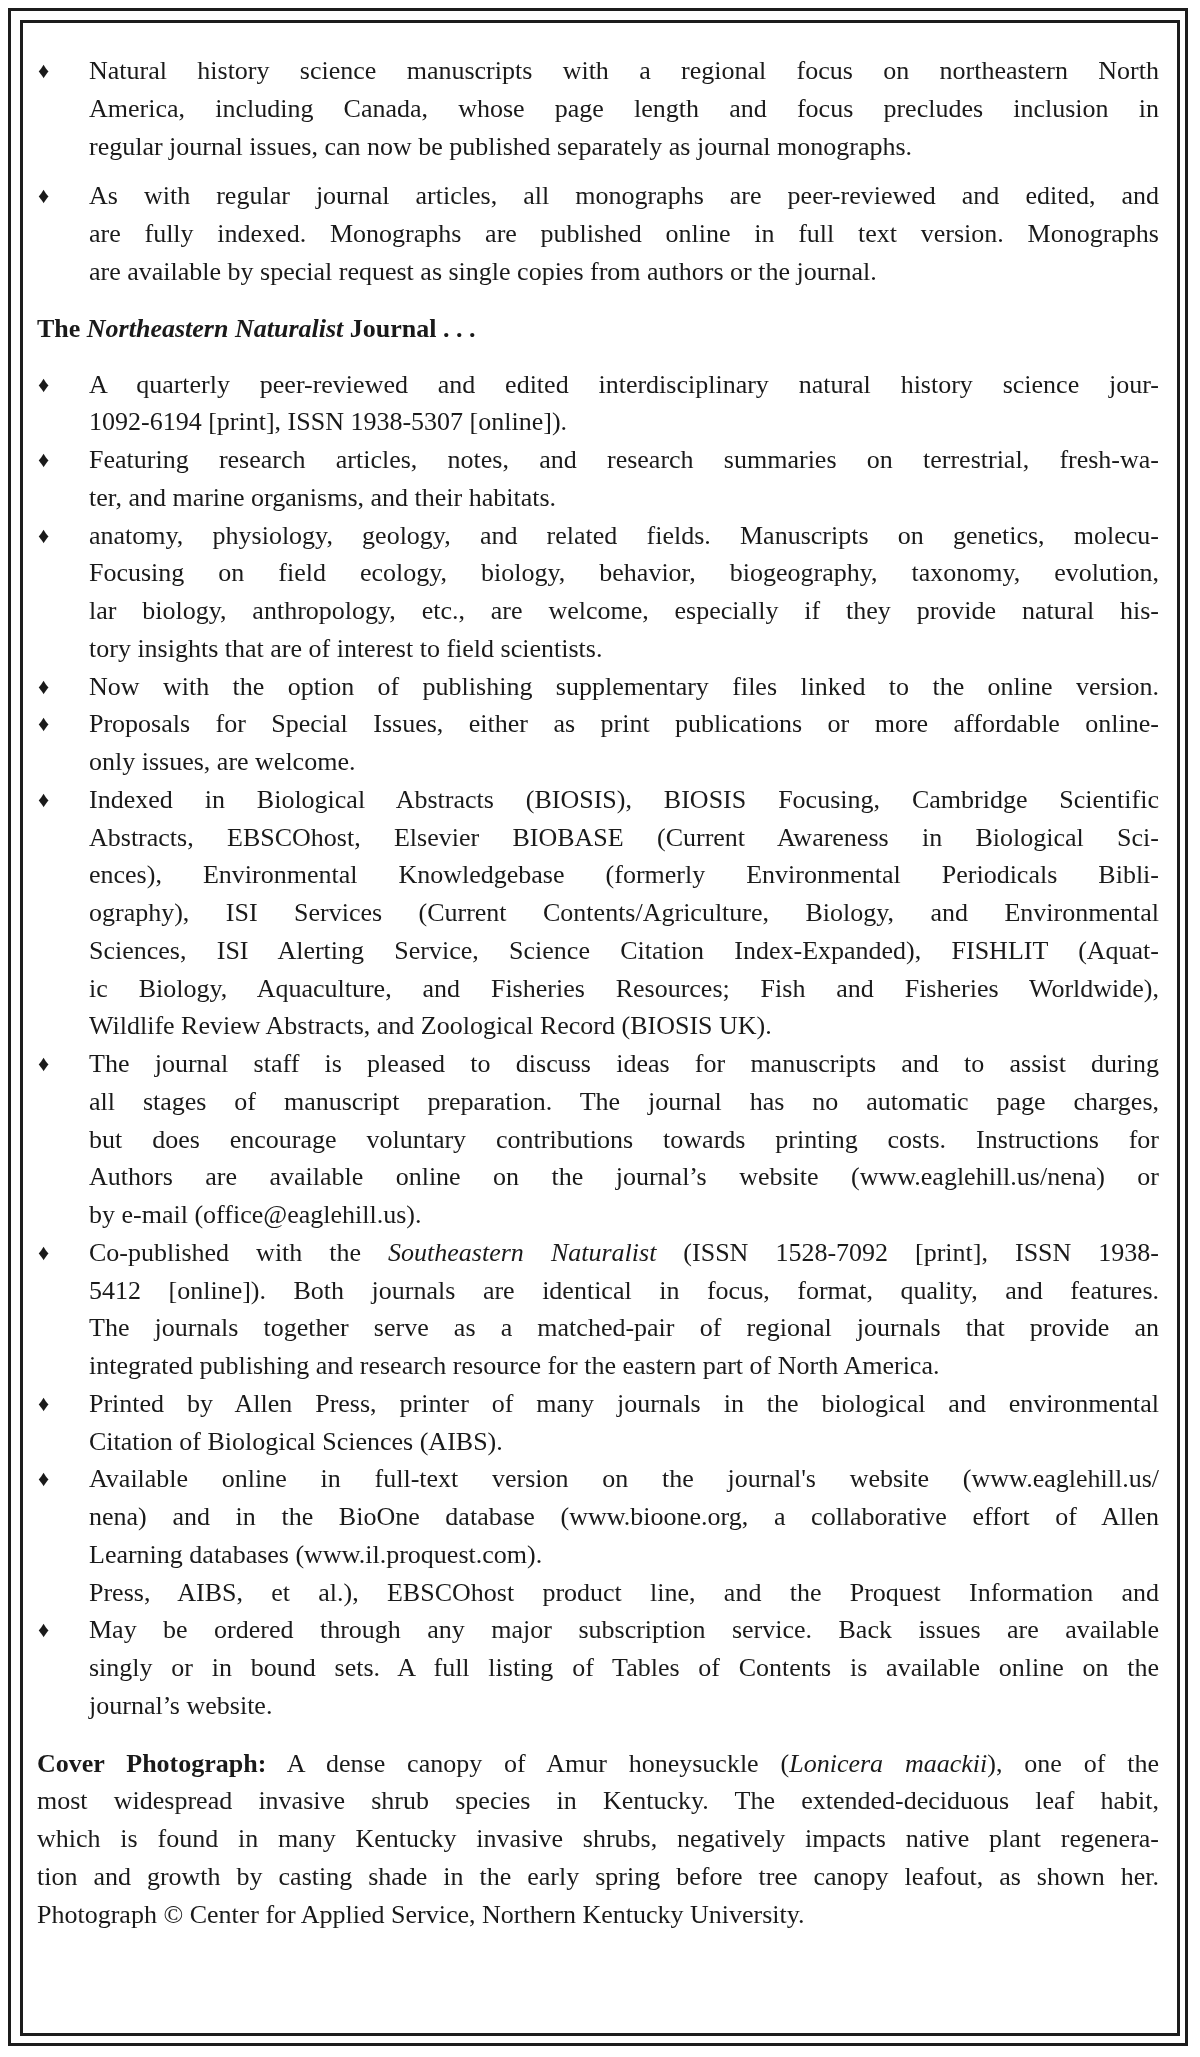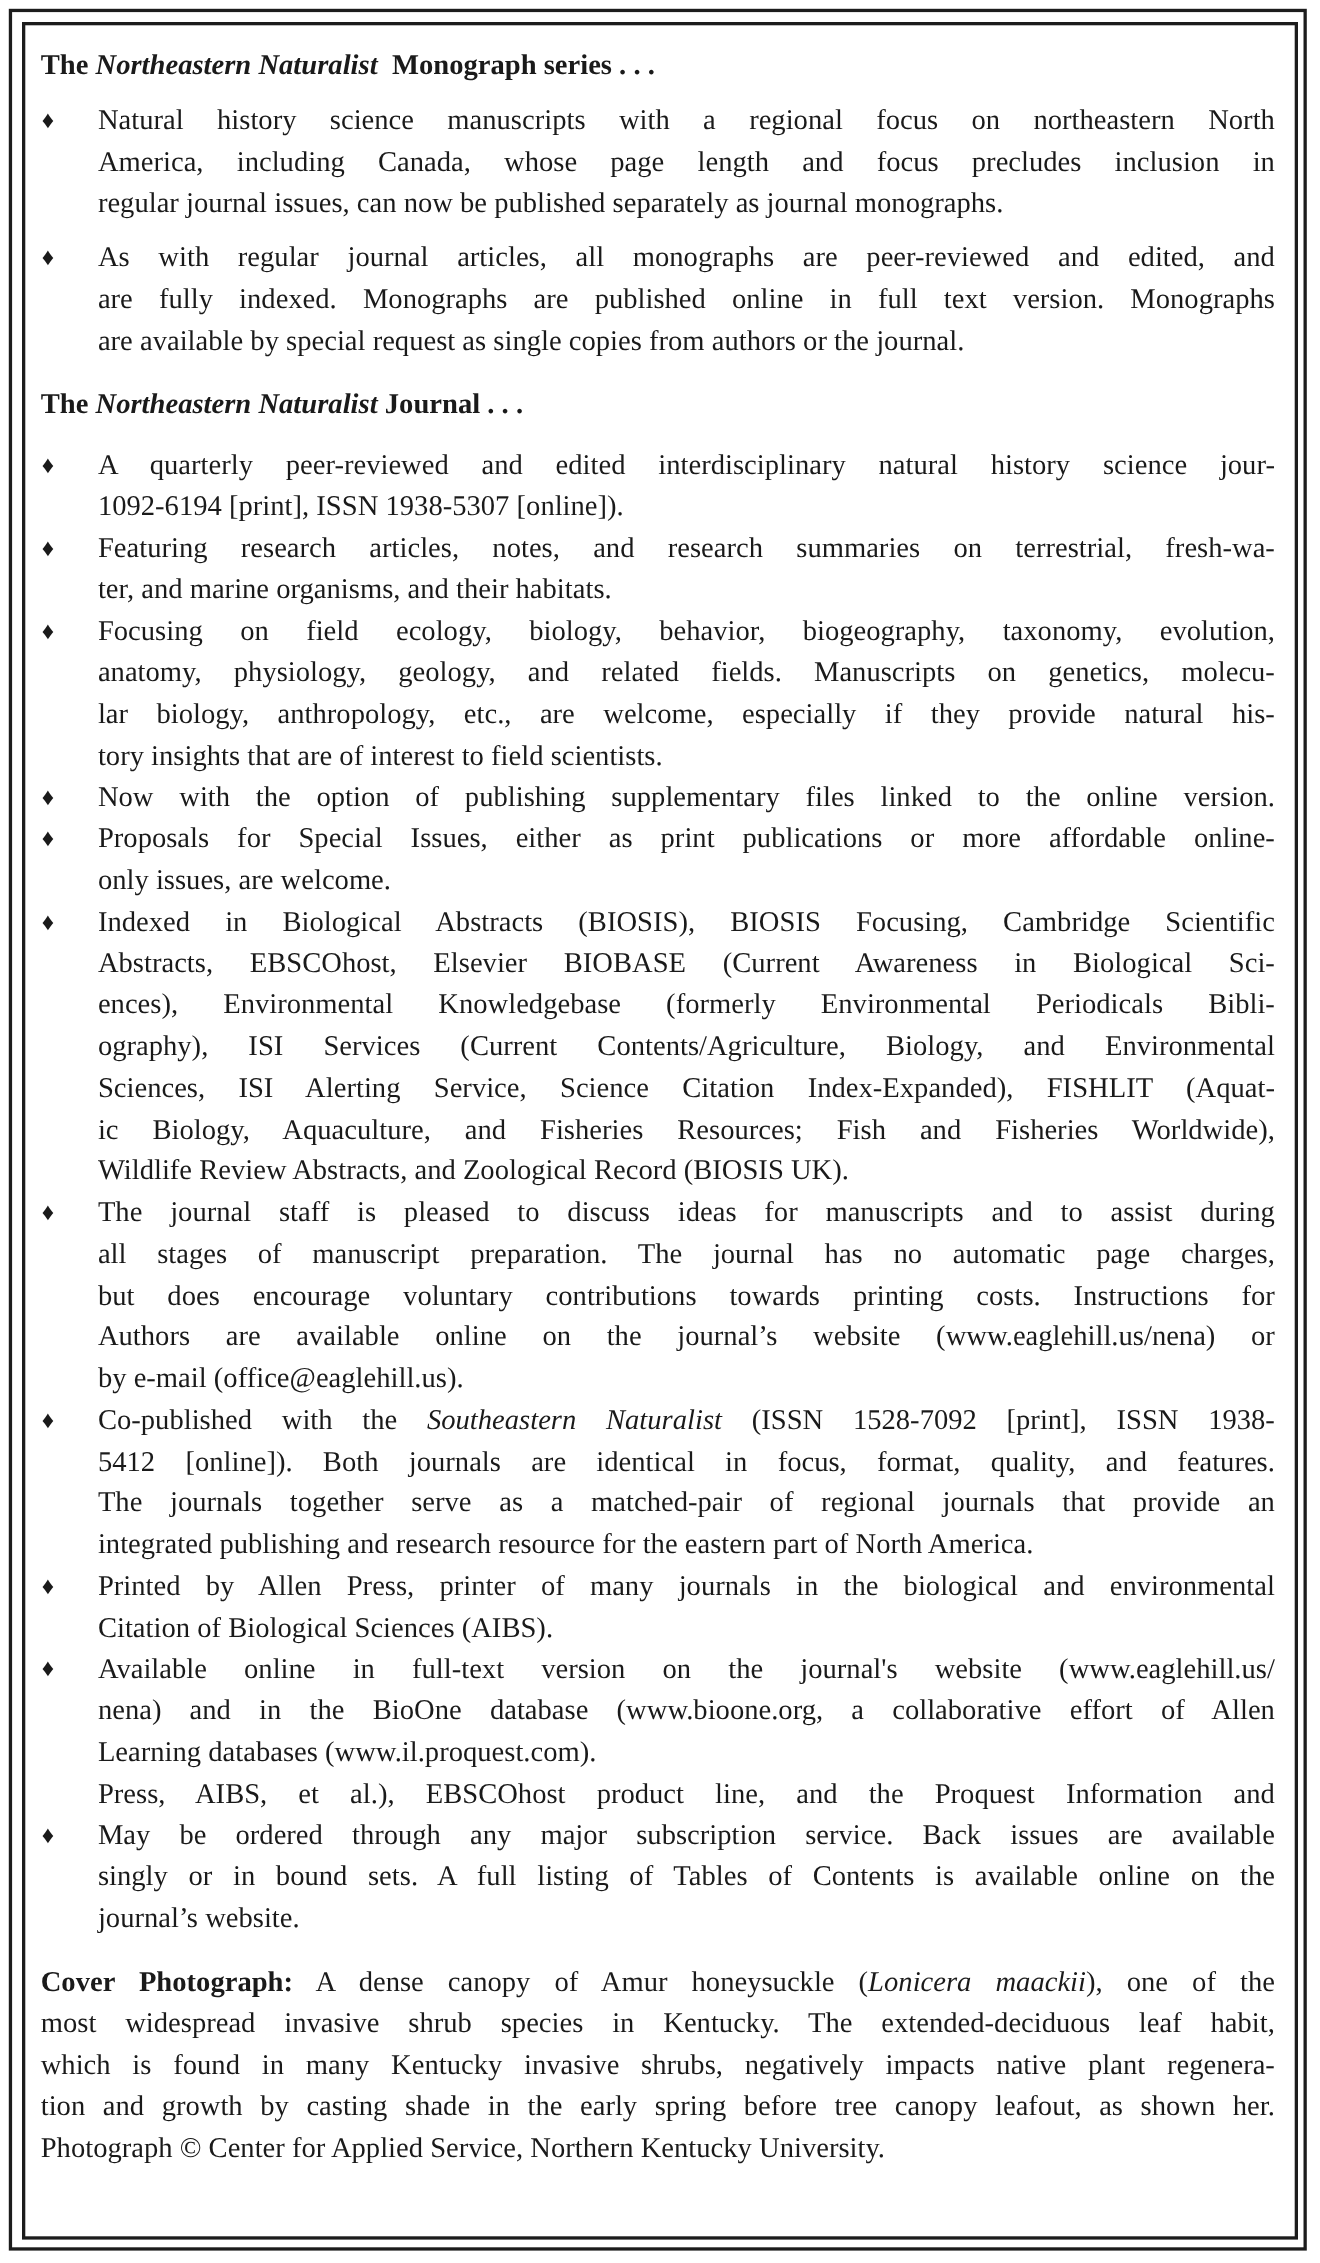--- a/index.html
+++ b/index.html
@@ -44,21 +44,20 @@
 </style>
 </head>
 <body>
 
 <div class="outer"></div>
 <div class="inner"></div>
 
 <div class="content">
 
   <section>
-    <h2 class="heading"><span>The</span> <i>Northeastern Naturalist</i>&nbsp; <span>Monograph series . . .</span></h2>
 
     <div class="bgap"></div>
     <div class="bullet">
       <span class="diamond">♦</span>
       <span class="line">Natural history science manuscripts with a regional focus on northeastern North</span>
       <span class="line">America, including Canada, whose page length and focus precludes inclusion in</span>
       <span class="line last">regular journal issues, can now be published separately as journal monographs.</span>
     </div>
     <div class="bgap"></div>
     <div class="bullet">
@@ -83,22 +82,22 @@
     </div>
 
     <div class="bullet">
       <span class="diamond">♦</span>
       <span class="line">Featuring research articles, notes, and research summaries on terrestrial, fresh-wa-</span>
       <span class="line last">ter, and marine organisms, and their habitats.</span>
     </div>
 
     <div class="bullet">
       <span class="diamond">♦</span>
+      <span class="line">anatomy, physiology, geology, and related fields. Manuscripts on genetics, molecu-</span>
       <span class="line">Focusing on field ecology, biology, behavior, biogeography, taxonomy, evolution,</span>
-      <span class="line">anatomy, physiology, geology, and related fields. Manuscripts on genetics, molecu-</span>
       <span class="line">lar biology, anthropology, etc., are welcome, especially if they provide natural his-</span>
       <span class="line last">tory insights that are of interest to field scientists.</span>
     </div>
 
     <div class="bullet">
       <span class="diamond">♦</span>
       <span class="line">Now with the option of publishing supplementary files linked to the online version.</span>
     </div>
 
     <div class="bullet">

